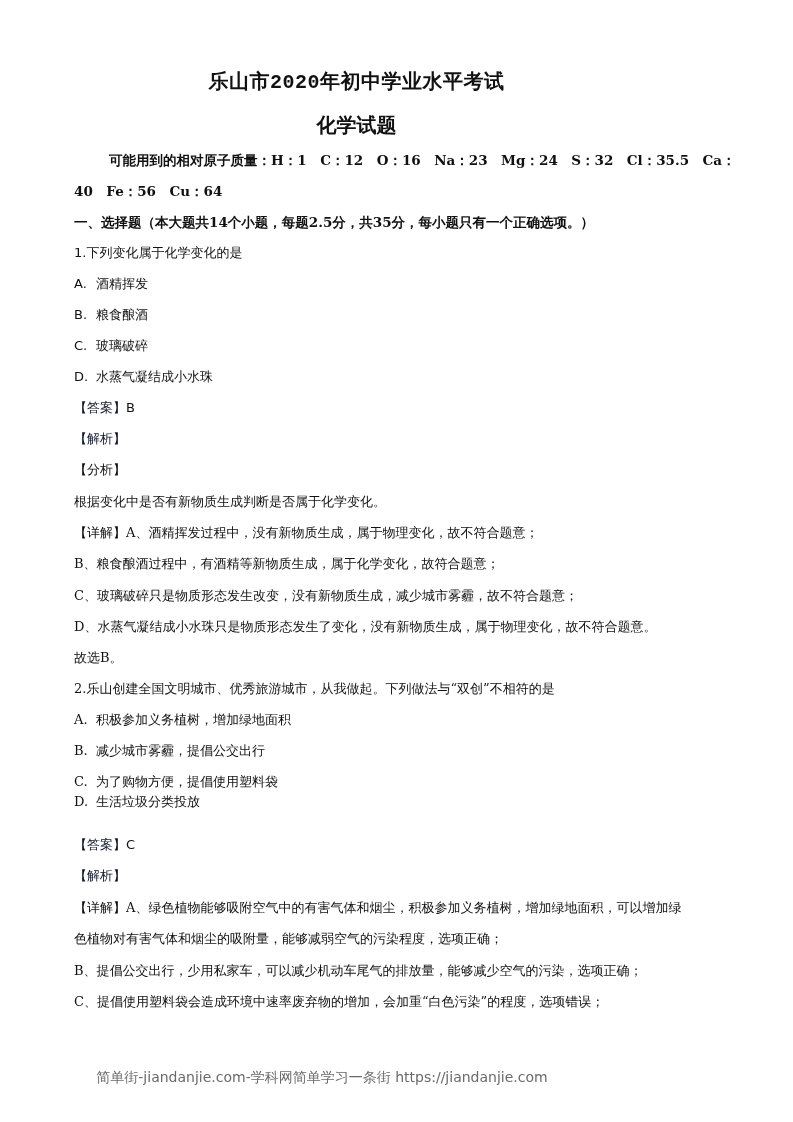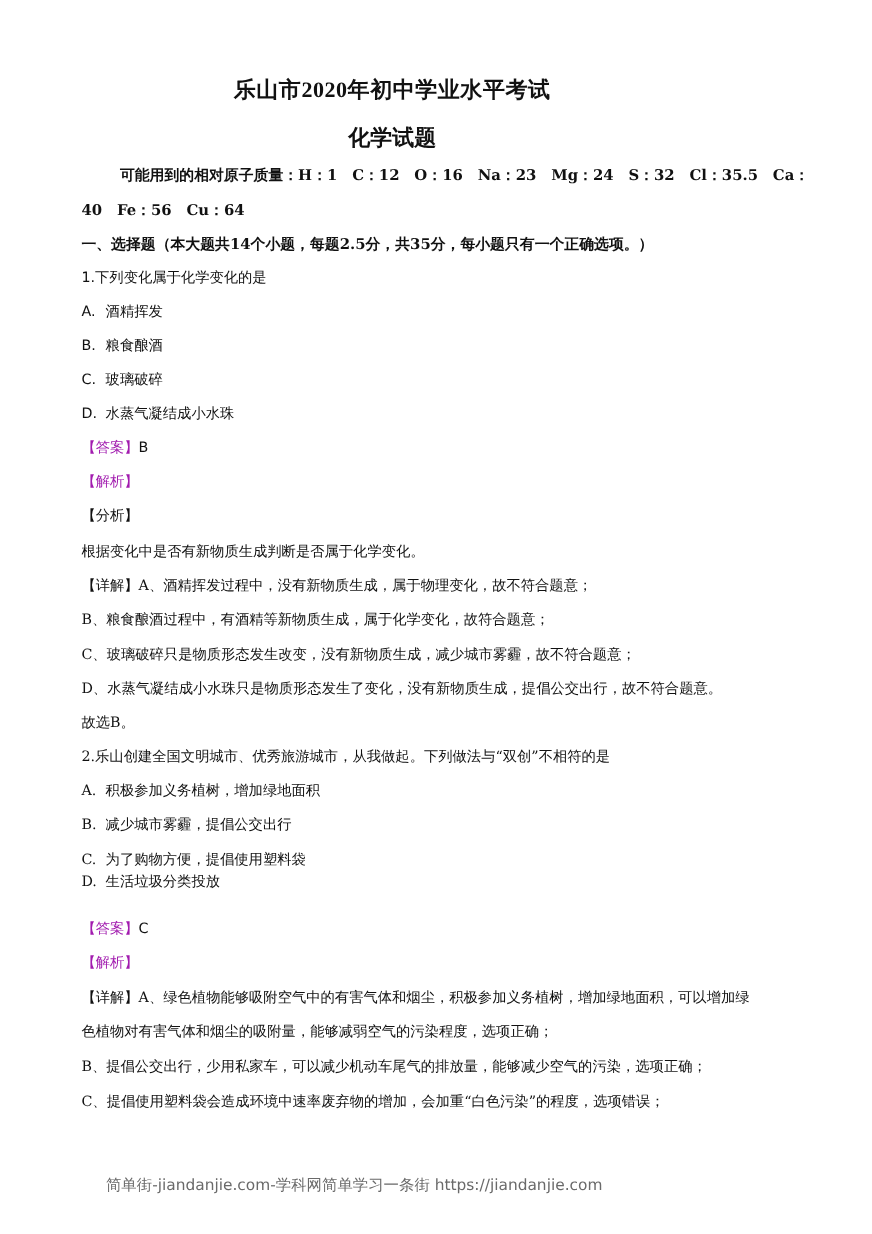--- a/index.html
+++ b/index.html
@@ -1,27 +1,27 @@
 <!DOCTYPE html>
 <html><head>
 <meta charset="utf-8">
 <style>
   html, body { margin: 0; padding: 0; background: #ffffff; }
   body { width: 793px; height: 1122px; position: relative; overflow: hidden; color: #111; }
   .page { position: absolute; left: 0; top: 0; width: 793px; height: 1122px; background: #fff; }
   .line { position: absolute; left: 74px; white-space: nowrap; line-height: 20px; }
   .serif { font-family: "DejaVu Serif", "Liberation Serif", serif; }
   .sans { font-family: "DejaVu Sans", "Liberation Sans", sans-serif; }
-  .title { position: absolute; left: 0; width: 713px; text-align: center; font-family: Liberation Serif, serif; font-weight: bold; }
+  .title { position: absolute; left: 0; width: 713px; text-align: center; font-family: Liberation Mono, monospace; font-weight: bold; }
   .t1 { top: 68px; font-size: 20px; letter-spacing: 0.5px; }
   .t2 { top: 112px; font-size: 20px; }
   .bold { font-weight: bold; }
   .fs14 { font-size: 13.5px; }
   .fs13 { font-size: 13px; }
-  .blue { color: #a21caf; }
+  .blue { color: #0f172a; }
   .opt-letter { display: inline-block; width: 22px; }
   .footer { position: absolute; top: 1069px; left: 0; width: 644px; text-align: center; font-family: "DejaVu Sans", "Liberation Sans", sans-serif; font-size: 14px; color: #6a6a6a; }
 </style>
 </head>
 <body>
 
 <div class="page">
 
   <div class="title t1">乐山市2020年初中学业水平考试</div>
   <div class="title t2">化学试题</div>
@@ -47,21 +47,21 @@
     <span class="blue">【答案】</span><span>B</span>
   </div>
   <div class="line sans fs13 blue" style="top:429px;">【解析】</div>
   <div class="line sans fs13" style="top:460px;">【分析】</div>
   <div class="line serif fs13" style="top:492px;">根据变化中是否有新物质生成判断是否属于化学变化。</div>
   <div class="line serif fs13" style="top:523px;">
     <span>【详解】</span><span>A、酒精挥发过程中，没有新物质生成，属于物理变化，故不符合题意；</span>
   </div>
   <div class="line serif fs13" style="top:554px;">B、粮食酿酒过程中，有酒精等新物质生成，属于化学变化，故符合题意；</div>
   <div class="line serif fs13" style="top:586px;">C、玻璃破碎只是物质形态发生改变，没有新物质生成，减少城市雾霾，故不符合题意；</div>
-  <div class="line serif fs13" style="top:617px;">D、水蒸气凝结成小水珠只是物质形态发生了变化，没有新物质生成，提倡公交出行，故不符合题意。</div>
+  <div class="line serif fs13" style="top:617px;">D、水蒸气凝结成小水珠只是物质形态发生了变化，没有新物质生成，属于物理变化，故不符合题意。</div>
   <div class="line serif fs13" style="top:648px;">故选B。</div>
 
   <div class="line serif fs13" style="top:679px;">2.乐山创建全国文明城市、优秀旅游城市，从我做起。下列做法与“双创”不相符的是</div>
   <div class="line serif fs13" style="top:710px;">
     <span class="opt-letter">A.</span><span>积极参加义务植树，增加绿地面积</span>
   </div>
   <div class="line serif fs13" style="top:741px;">
     <span class="opt-letter">B.</span><span>减少城市雾霾，提倡公交出行</span>
   </div>
   <div class="line serif fs13" style="top:772px;">

